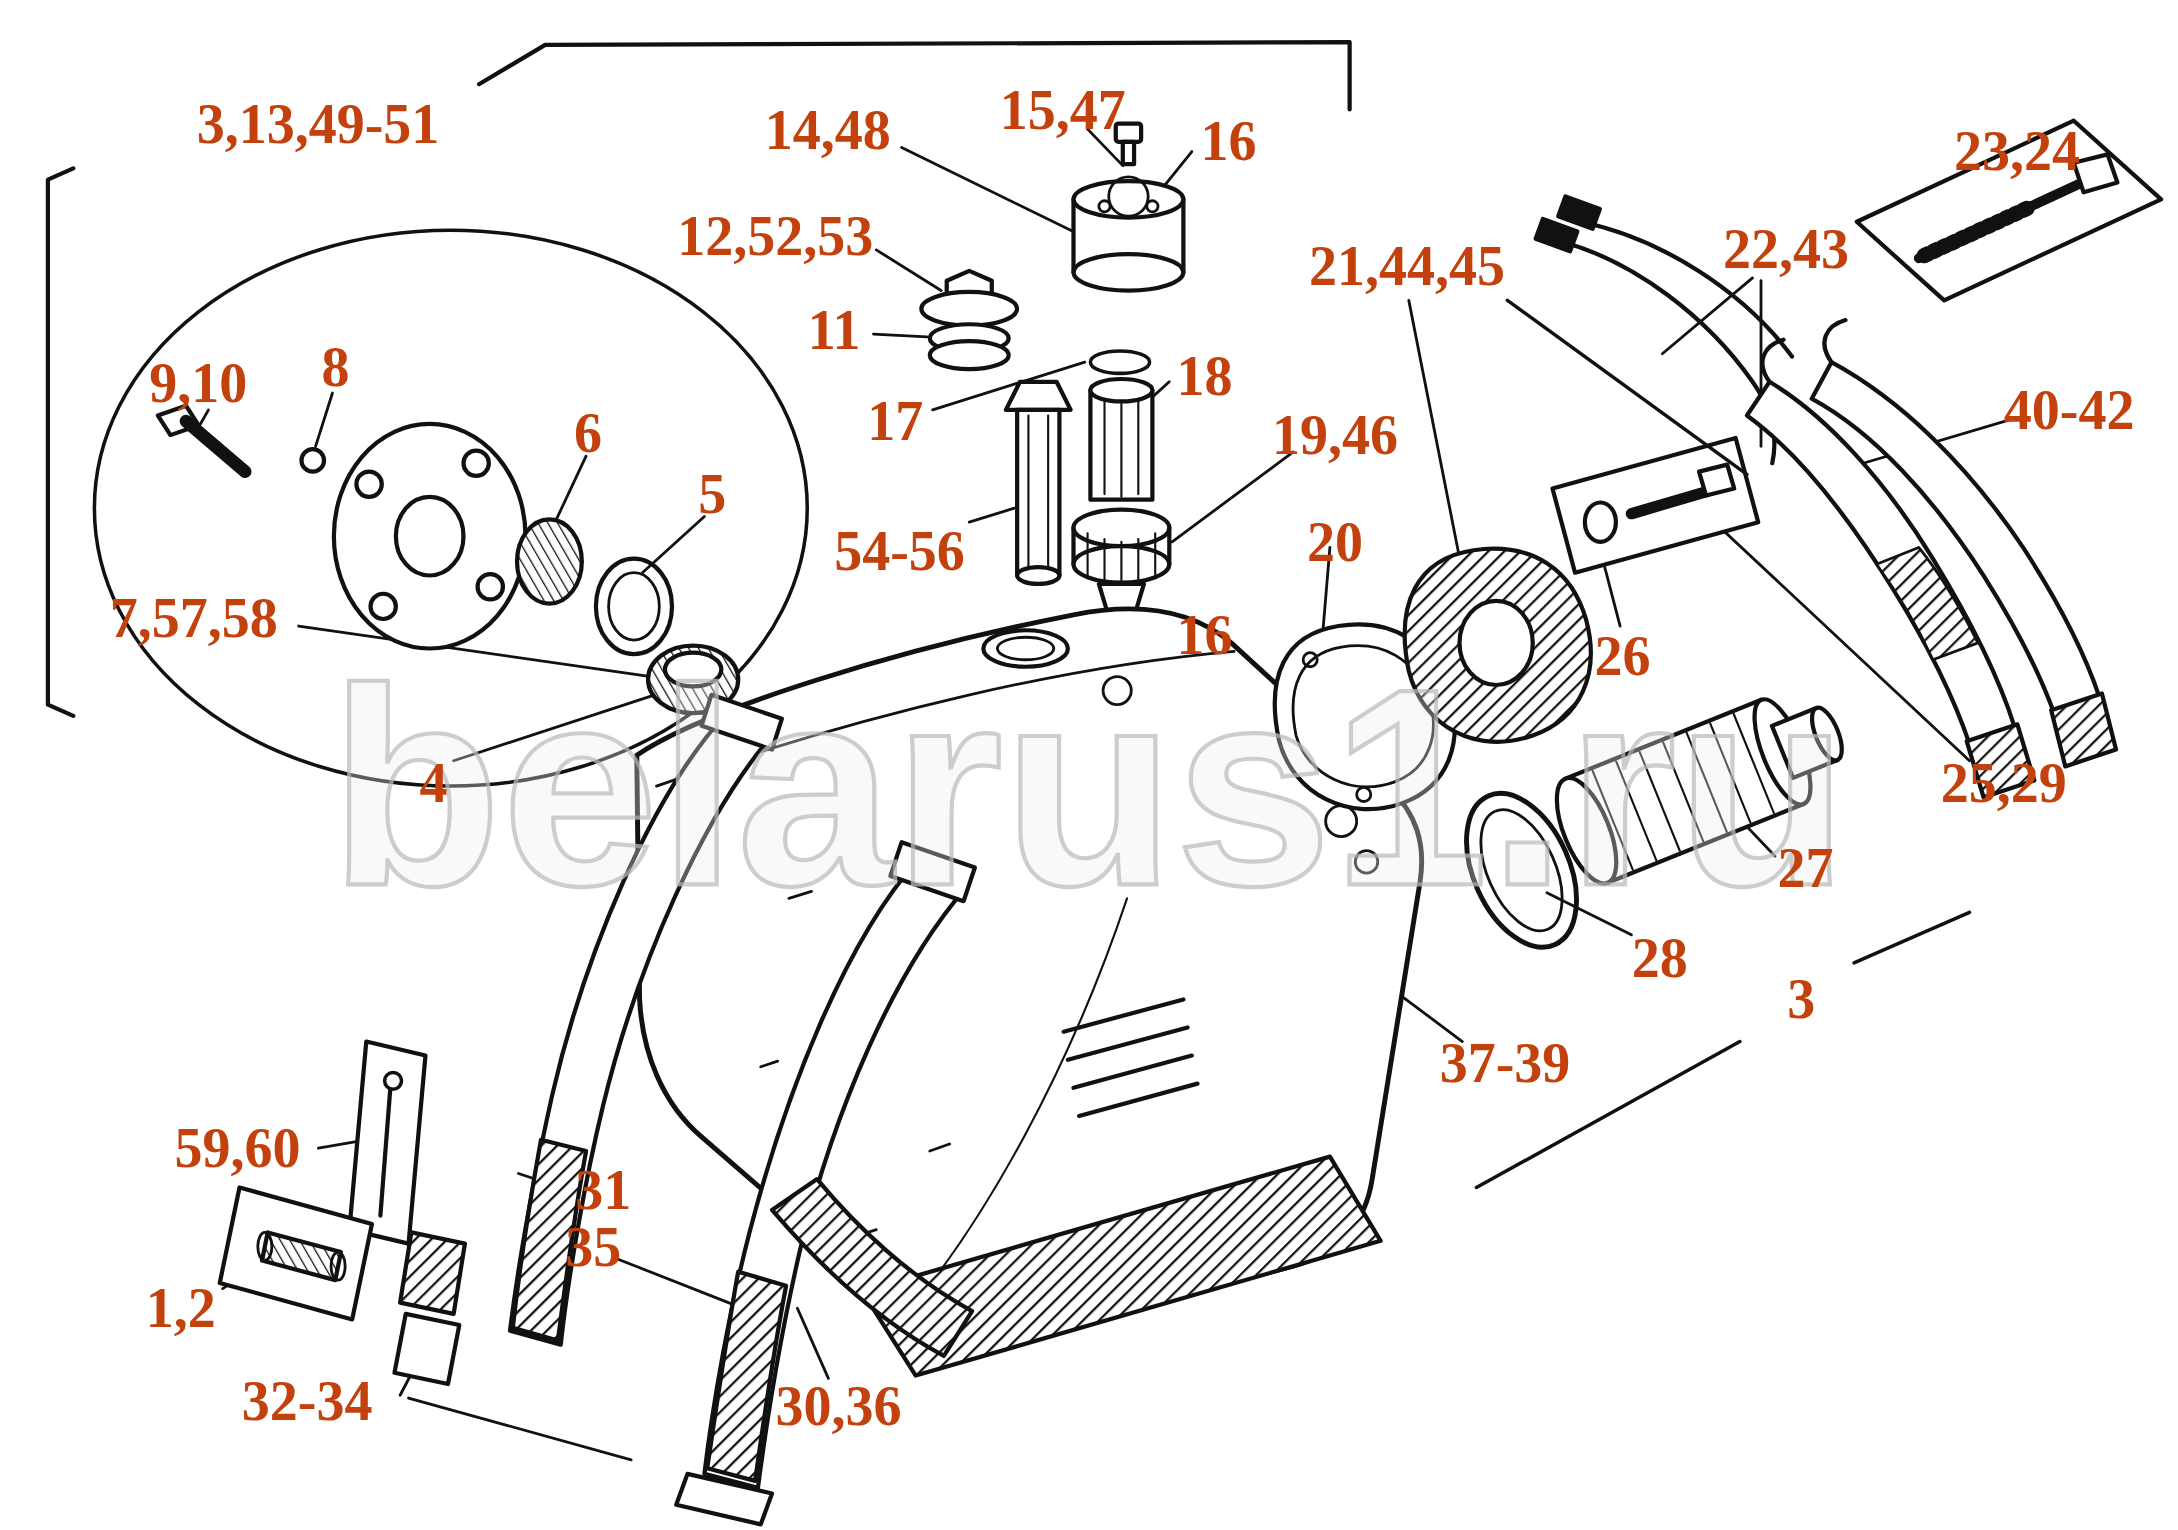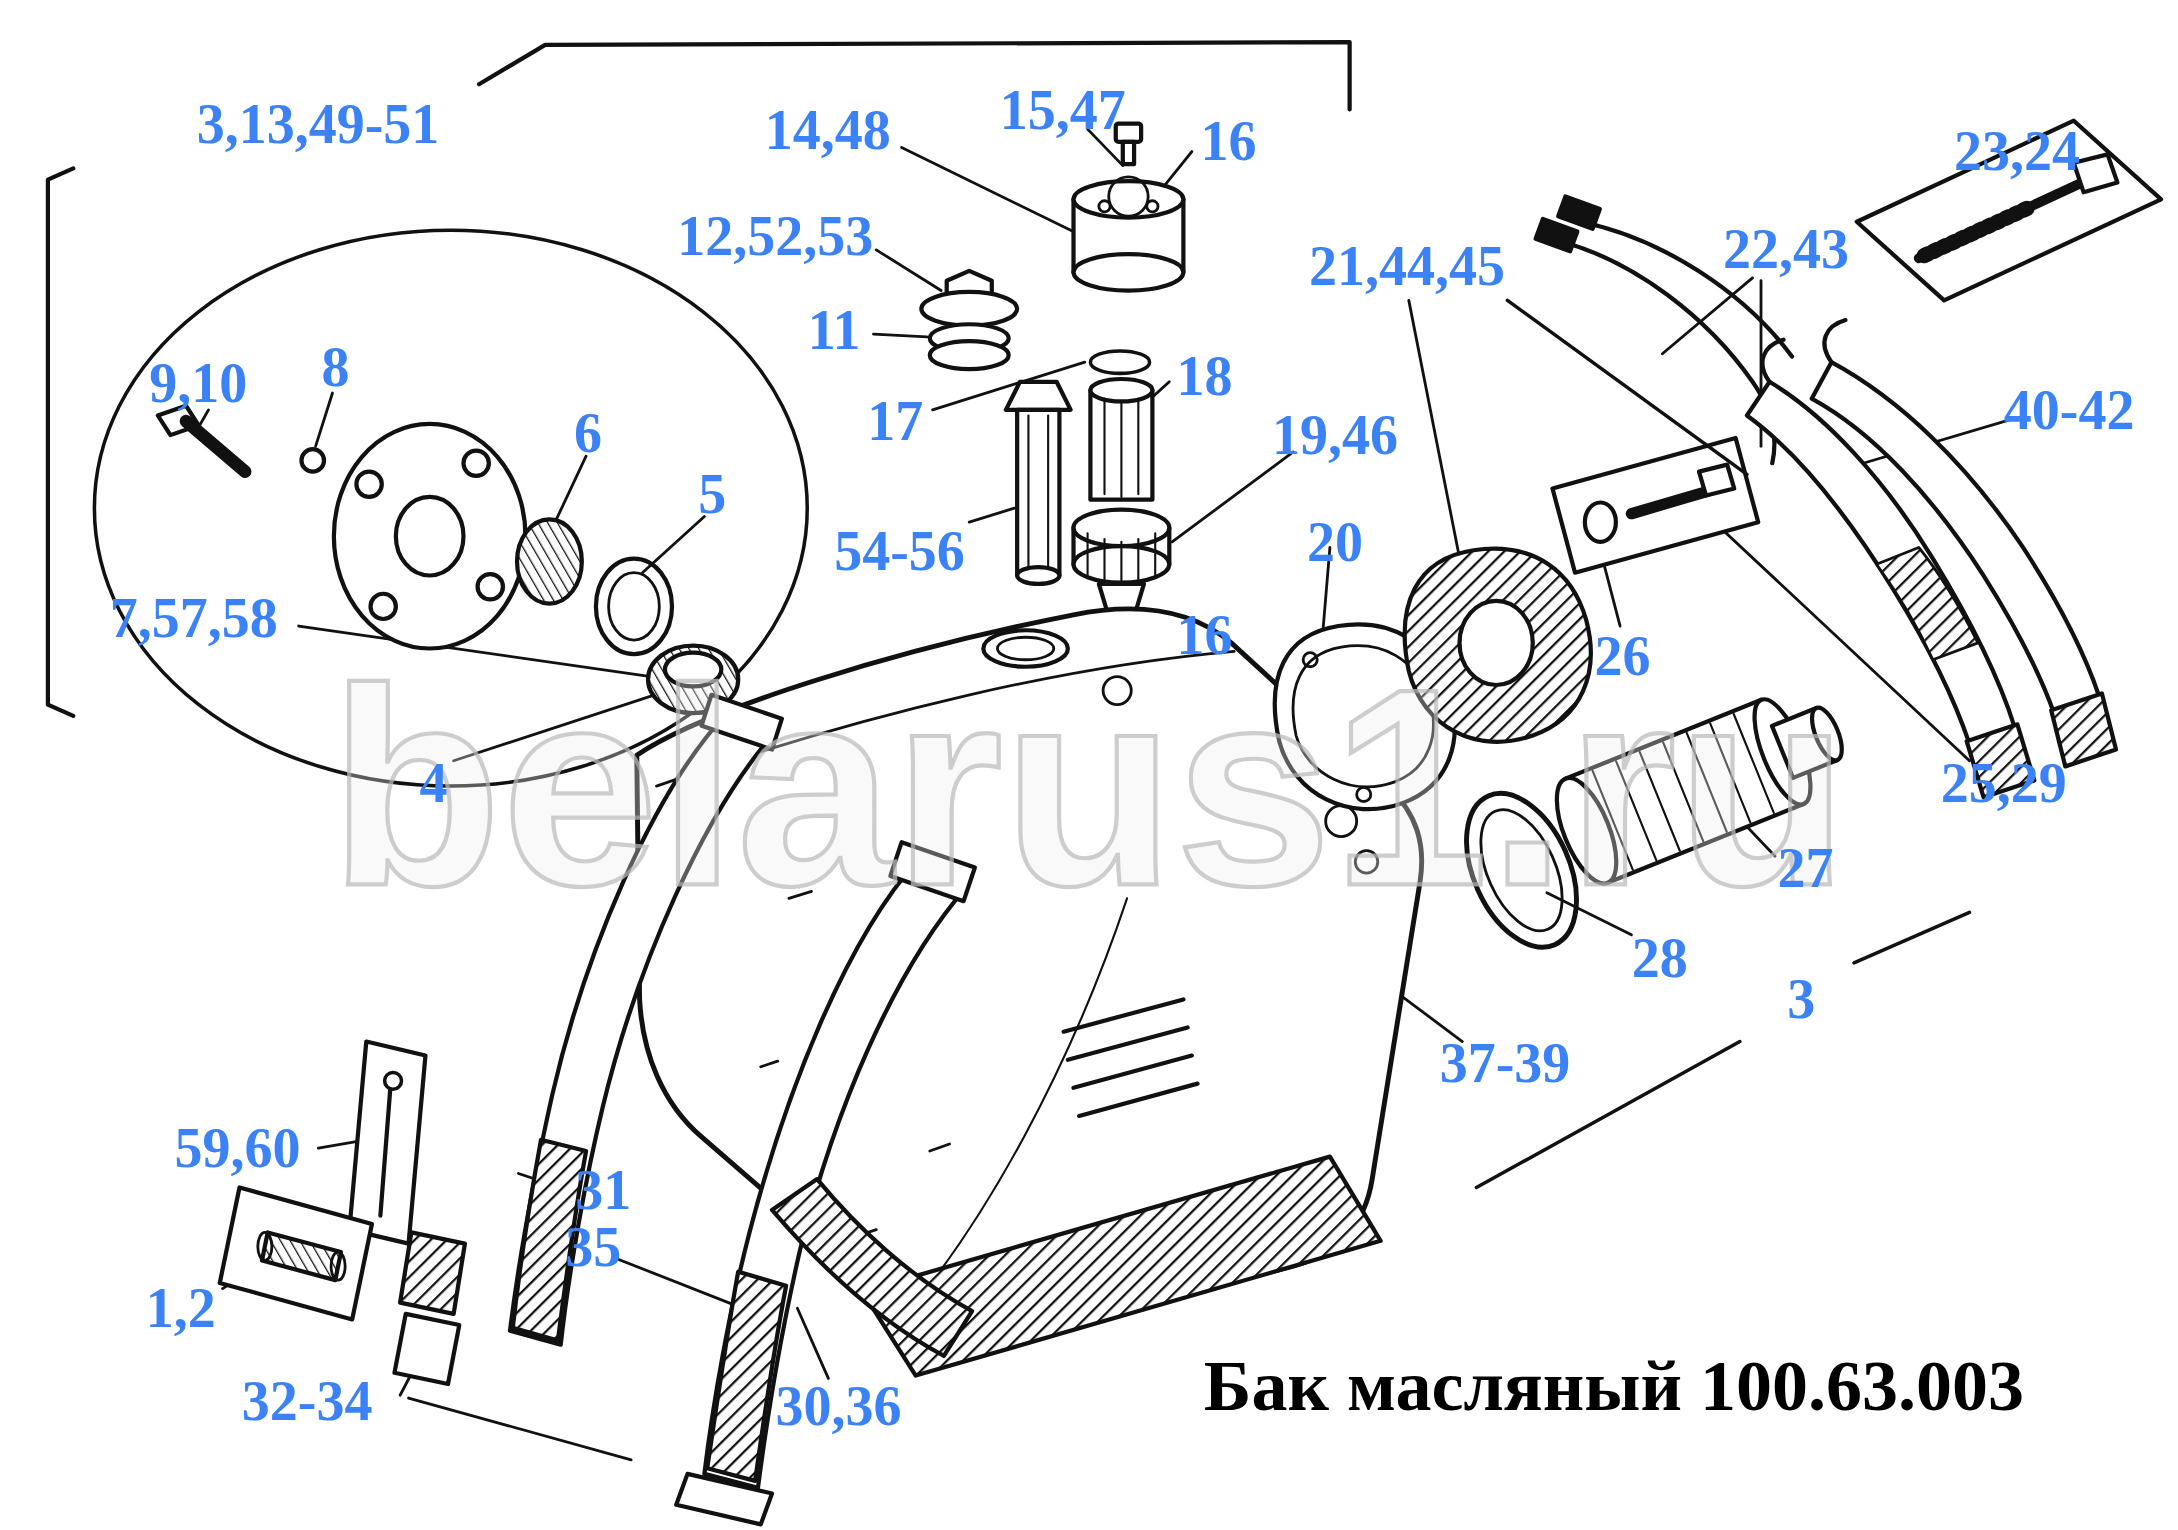--- a/index.html
+++ b/index.html
@@ -1,21 +1,21 @@
 <!DOCTYPE html>
 <html><head>
 <meta charset="utf-8">
 <style>
   html,body{margin:0;padding:0;background:#fff;}
   .canvas{position:relative;width:2178px;height:1530px;background:#fff;overflow:hidden;font-family:"Liberation Serif",serif;}
   .canvas > svg{position:absolute;left:0;top:0;width:100%;height:100%;display:block;}
   .labels{position:absolute;left:0;top:0;width:100%;height:100%;pointer-events:none;}
   .part-label{
     position:absolute;transform:translate(-50%,-50%);
-    font:700 56px "Liberation Serif",serif;color:#3b82f6;white-space:nowrap;
+    font:700 56px "Liberation Serif",serif;color:#c2410c;white-space:nowrap;
   }
   .caption{
     position:absolute;left:74.1%;top:90.6%;transform:translate(-50%,-50%);
     font:700 72px "Liberation Serif",serif;color:#000;white-space:nowrap;
   }
 </style>
 </head>
 <body>
 
 <div class="canvas">
@@ -284,15 +284,14 @@
       <div class="part-label" style="left: 82.7%; top: 65.3%;">3</div>
       <div class="part-label" style="left: 69.1%; top: 69.5%;">37-39</div>
       <div class="part-label" style="left: 10.9%; top: 75%;">59,60</div>
       <div class="part-label" style="left: 8.3%; top: 85.5%;">1,2</div>
       <div class="part-label" style="left: 27.7%; top: 77.8%;">31</div>
       <div class="part-label" style="left: 26.5%; top: 81.5%; margin-left: 16px;">35</div>
       <div class="part-label" style="left: 14.1%; top: 91.6%;">32-34</div>
       <div class="part-label" style="left: 38.5%; top: 91.9%;">30,36</div>
     </div>
 
-  <div class="caption">Бак масляный 100.63.003</div>
 
 </div>
 
 </body></html>

